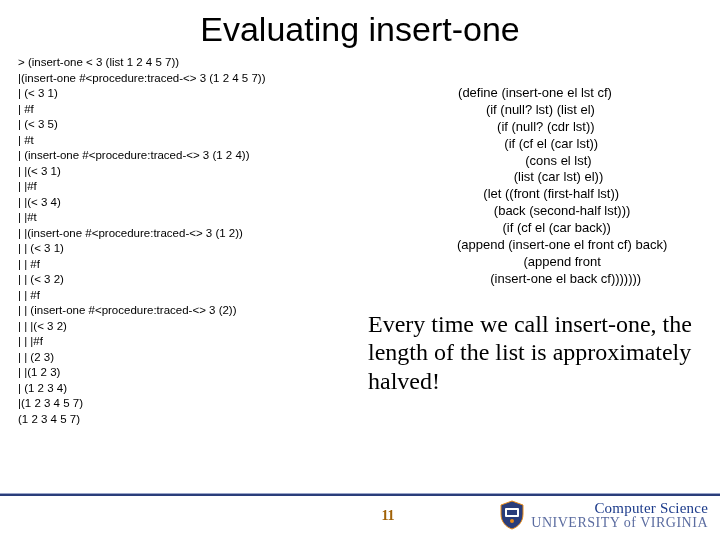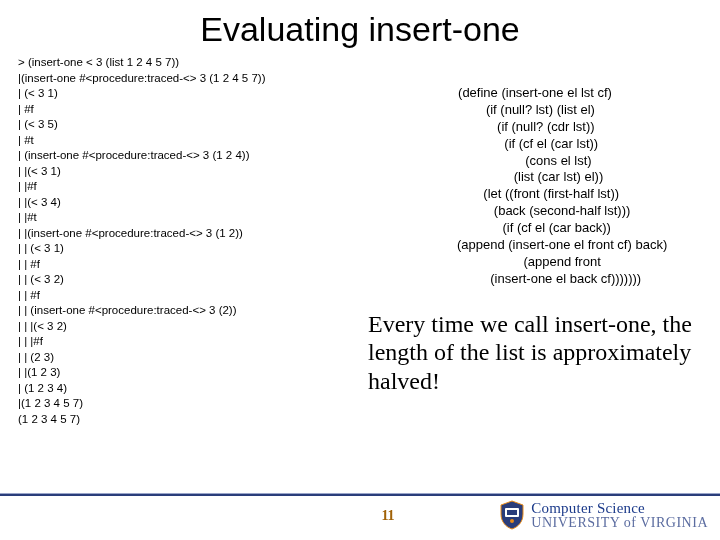--- a/index.html
+++ b/index.html
@@ -88,20 +88,21 @@
   }
   .logo-text {
     font-family: "Times New Roman", Times, serif;
     line-height: 1;
   }
   .logo-text .main {
     font-size: 15px;
     color: #1b3a8a;
     font-weight: 500;
     letter-spacing: 0.2px;
+    text-align: right;
   }
   .logo-text .sub {
     font-size: 14px;
     color: #5b6ca0;
     letter-spacing: 0.5px;
   }
 </style>
 </head>
 <body>
 

